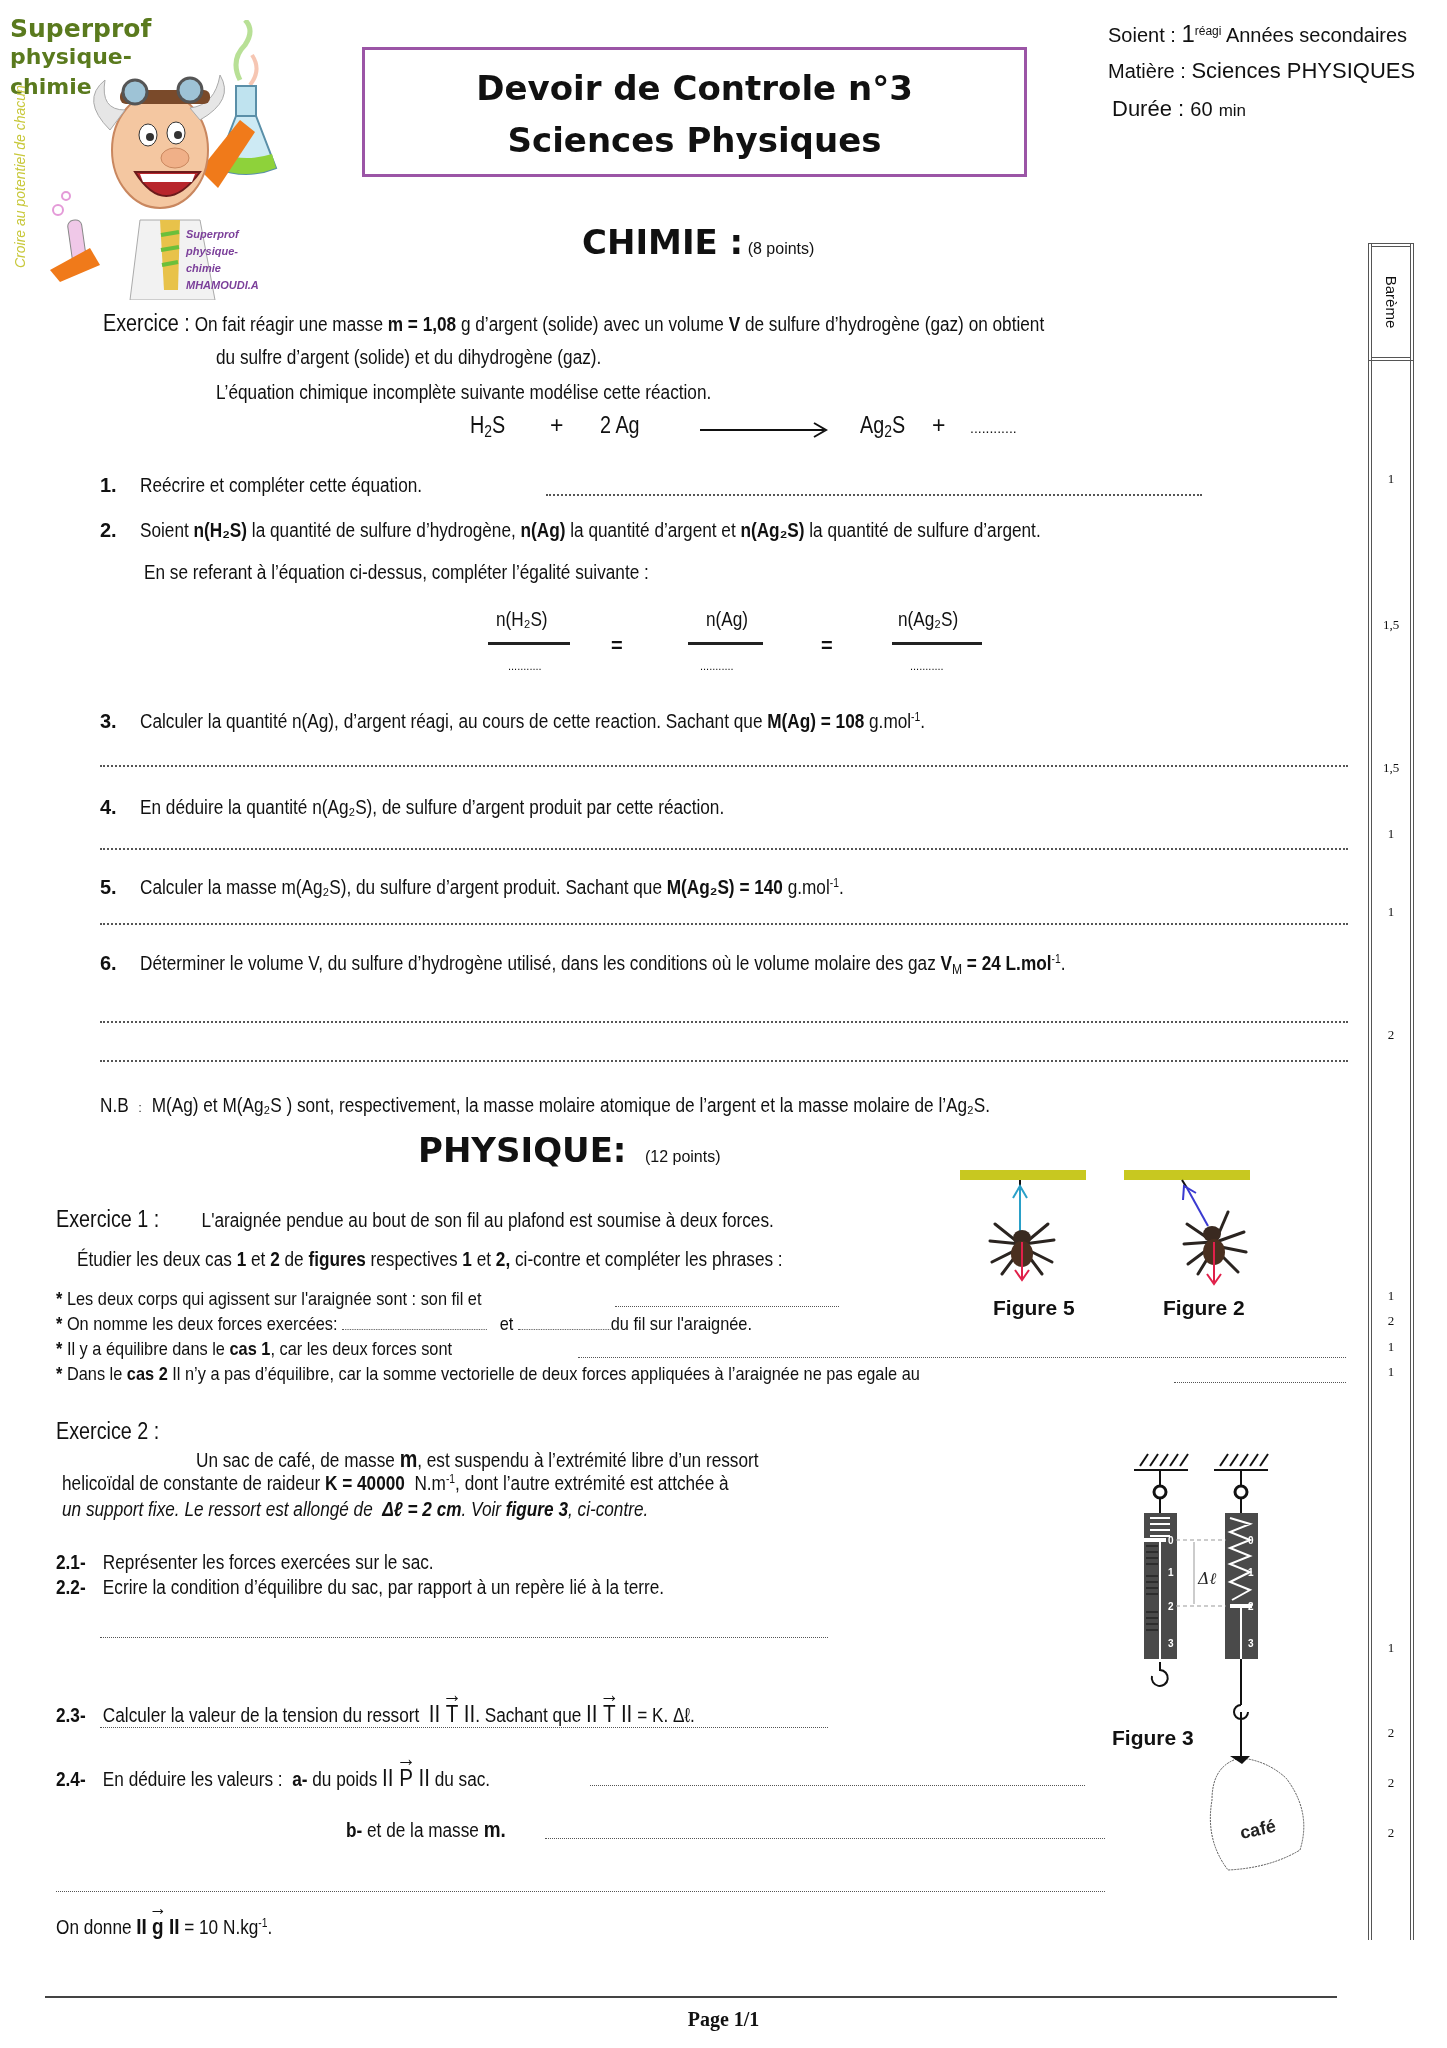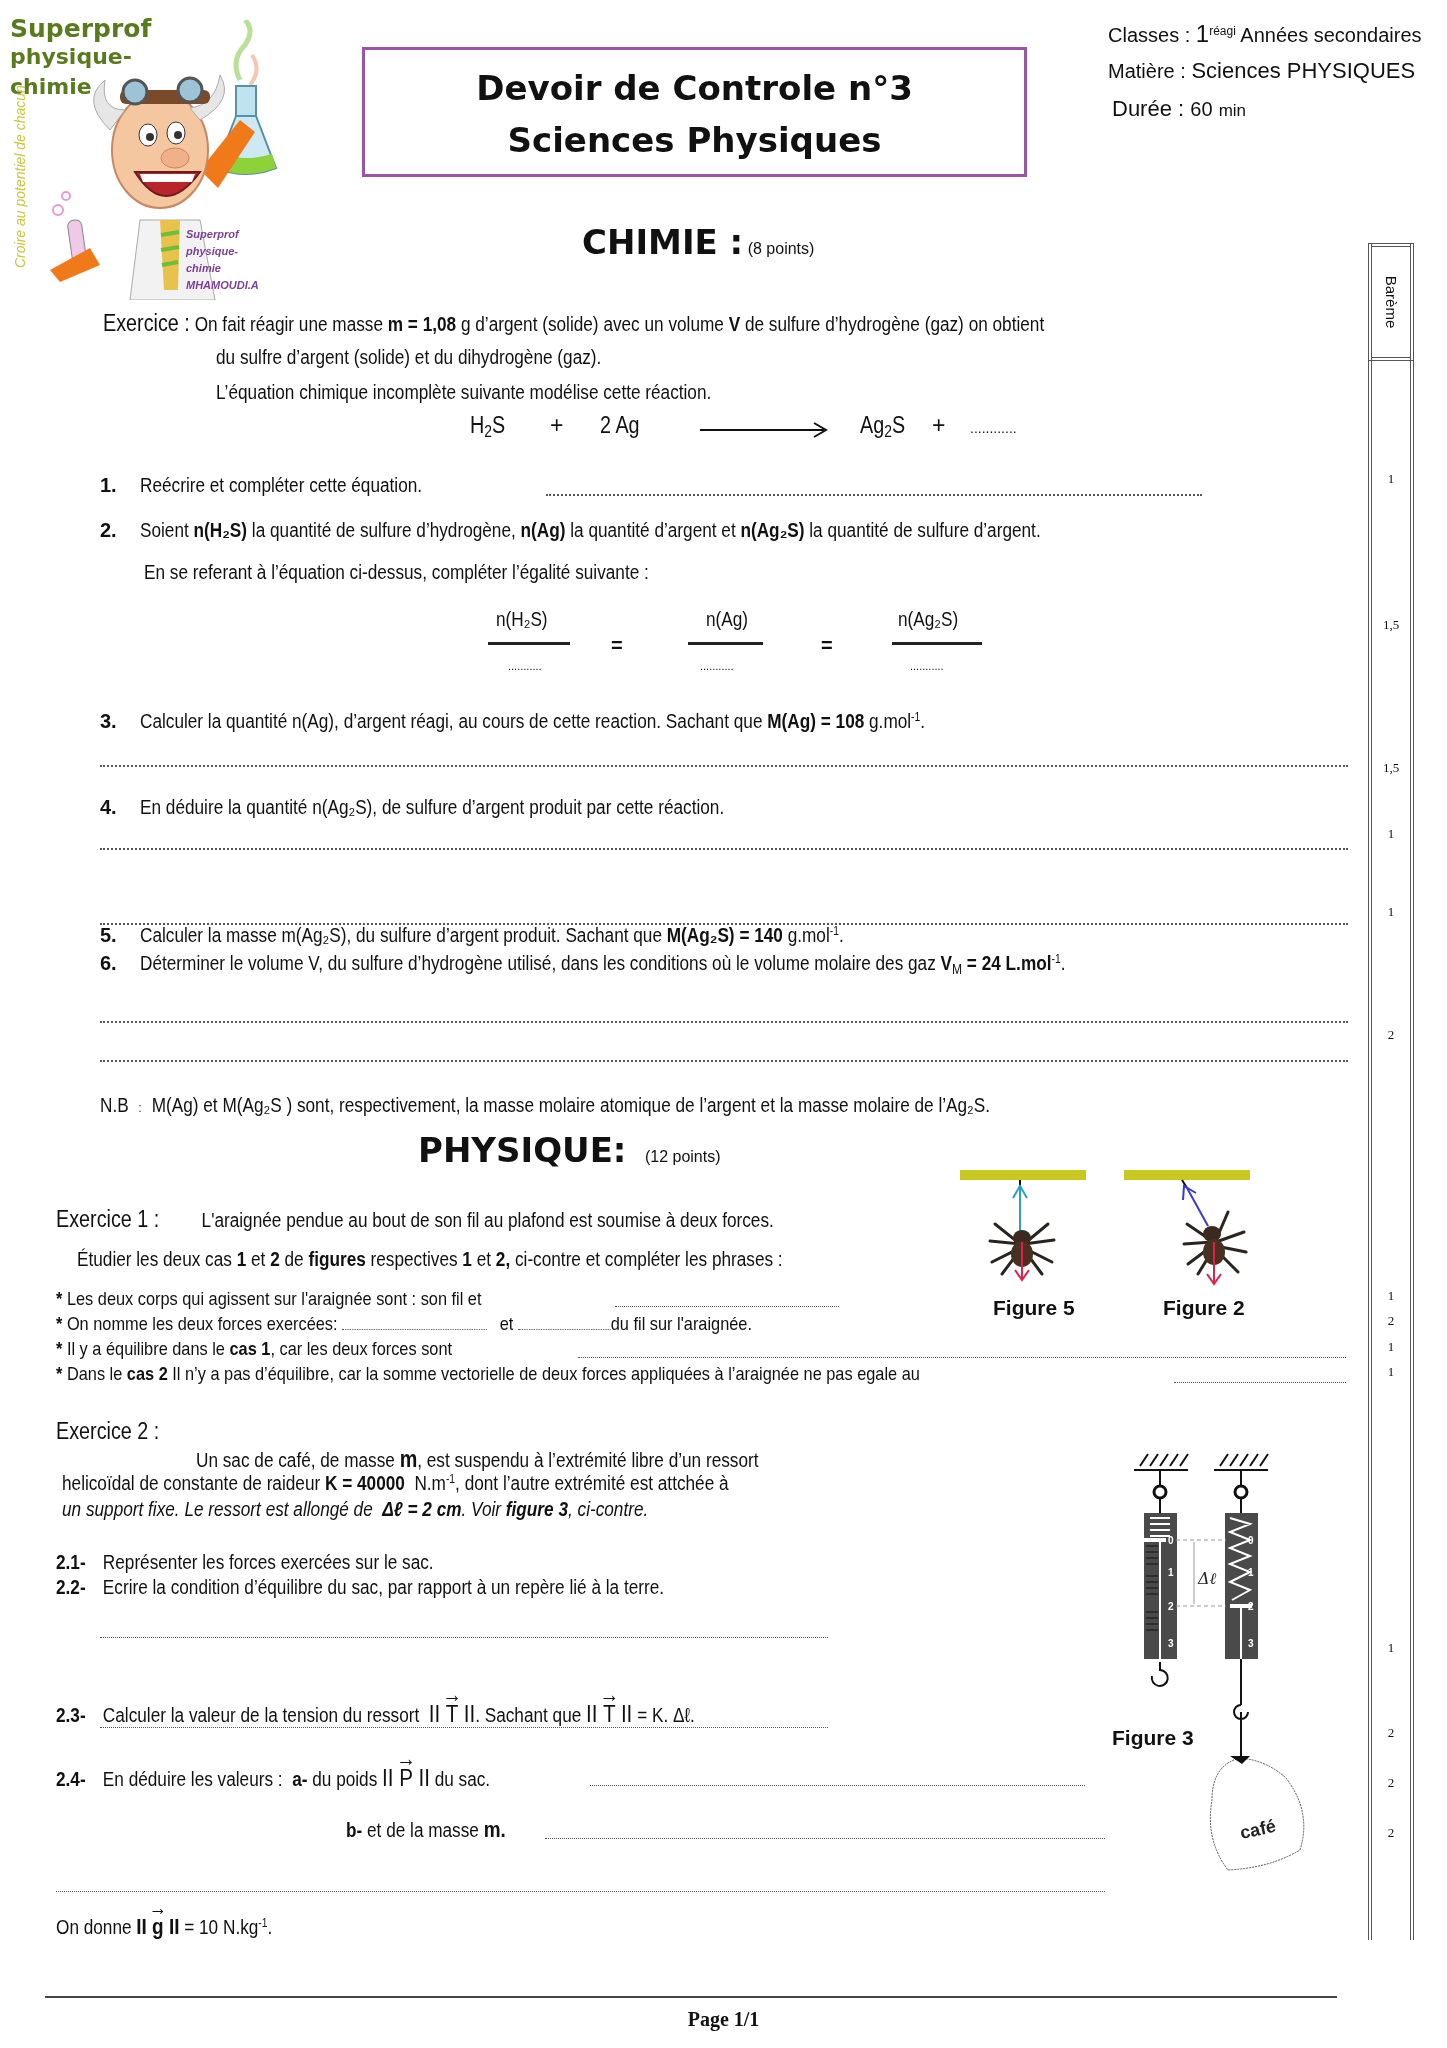--- a/index.html
+++ b/index.html
@@ -84,21 +84,21 @@
   </div>
 </div>
 
 <div class="abs title-box">
   <div>Devoir de Controle n°3</div>
   <div>Sciences Physiques</div>
 </div>
 
 <div class="abs info" style="left:1108px;top:20px;">
   <div style="height:38px;">
-    <span>Classes :</span>
+    <span>Soient :</span>
     <span style="font-size:24px;">1</span><sup>réagi</sup>
     <span>Années secondaires</span>
   </div>
   <div style="height:38px;">
     <span>Matière :</span>
     <span style="font-size:22px;">Sciences PHYSIQUES</span>
   </div>
   <div style="padding-left:4px;font-size:22px;">
     <span>Durée :</span>
     <span style="font-size:20px;">60</span>
@@ -200,21 +200,21 @@
   </span>
 </div>
 <div class="dots" style="left:100px;top:765px;width:1248px;"></div>
 
 <div class="abs t" style="left:100px;top:796px;">
   <b>4.</b>
   <span class="cond" style="margin-left:18px;">En déduire la quantité n(Ag₂S), de sulfure d’argent produit par cette réaction.</span>
 </div>
 <div class="dots" style="left:100px;top:848px;width:1248px;"></div>
 
-<div class="abs t" style="left:100px;top:924px;">
+<div class="abs t" style="left:100px;top:876px;">
   <b>5.</b>
   <span class="cond" style="margin-left:18px;">
     <span>Calculer la masse m(Ag₂S),  du sulfure d’argent produit.  Sachant que</span>
     <b>M(Ag₂S) =</b>
     <b>140</b>
     <span>g.mol</span><sup>-1</sup><span>.</span>
   </span>
 </div>
 <div class="dots" style="left:100px;top:923px;width:1248px;"></div>
 

